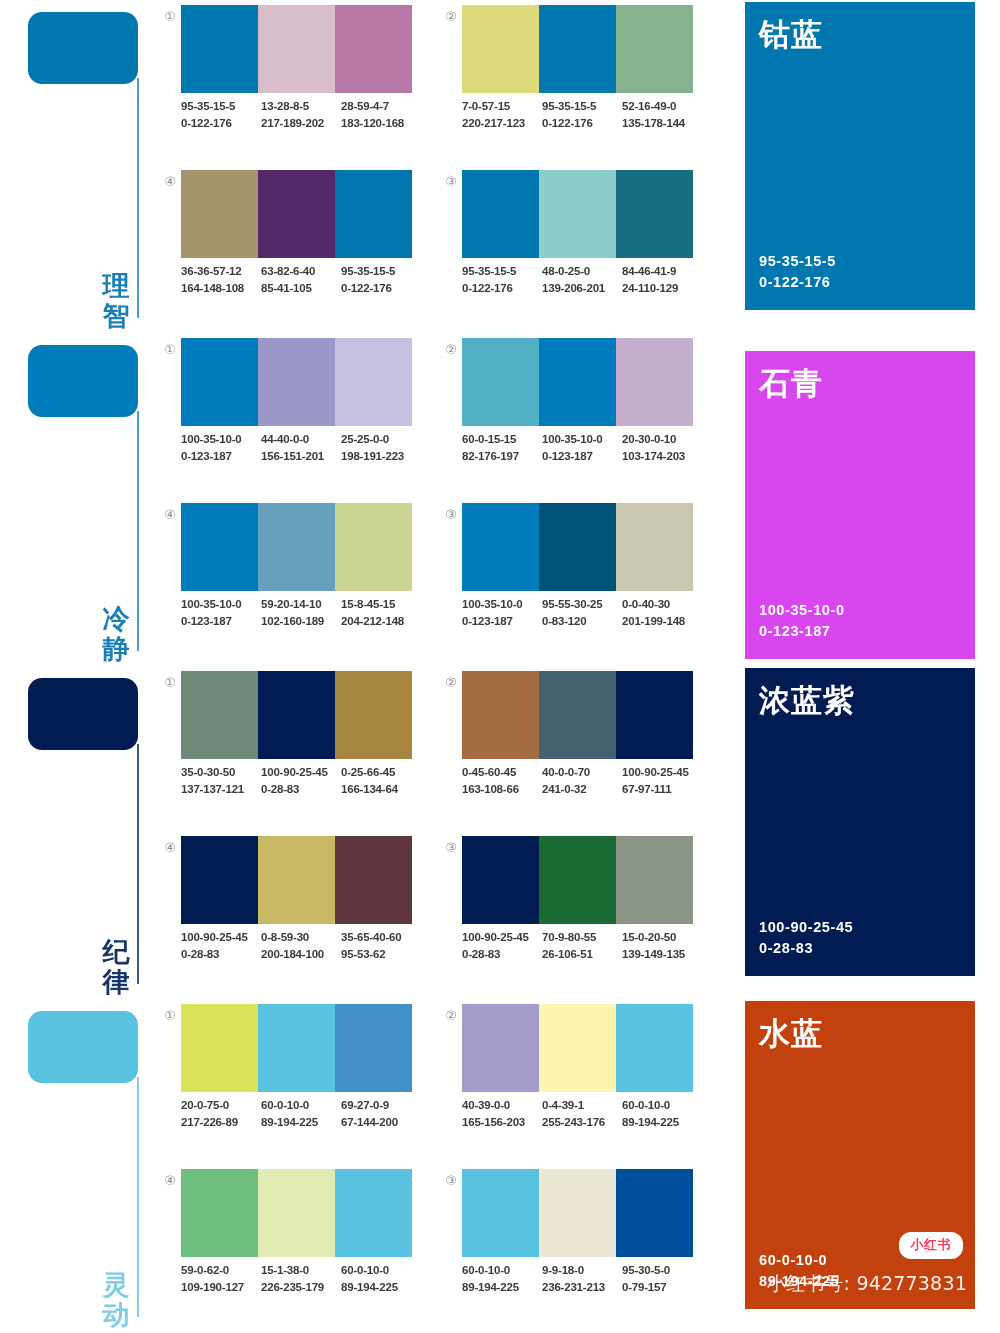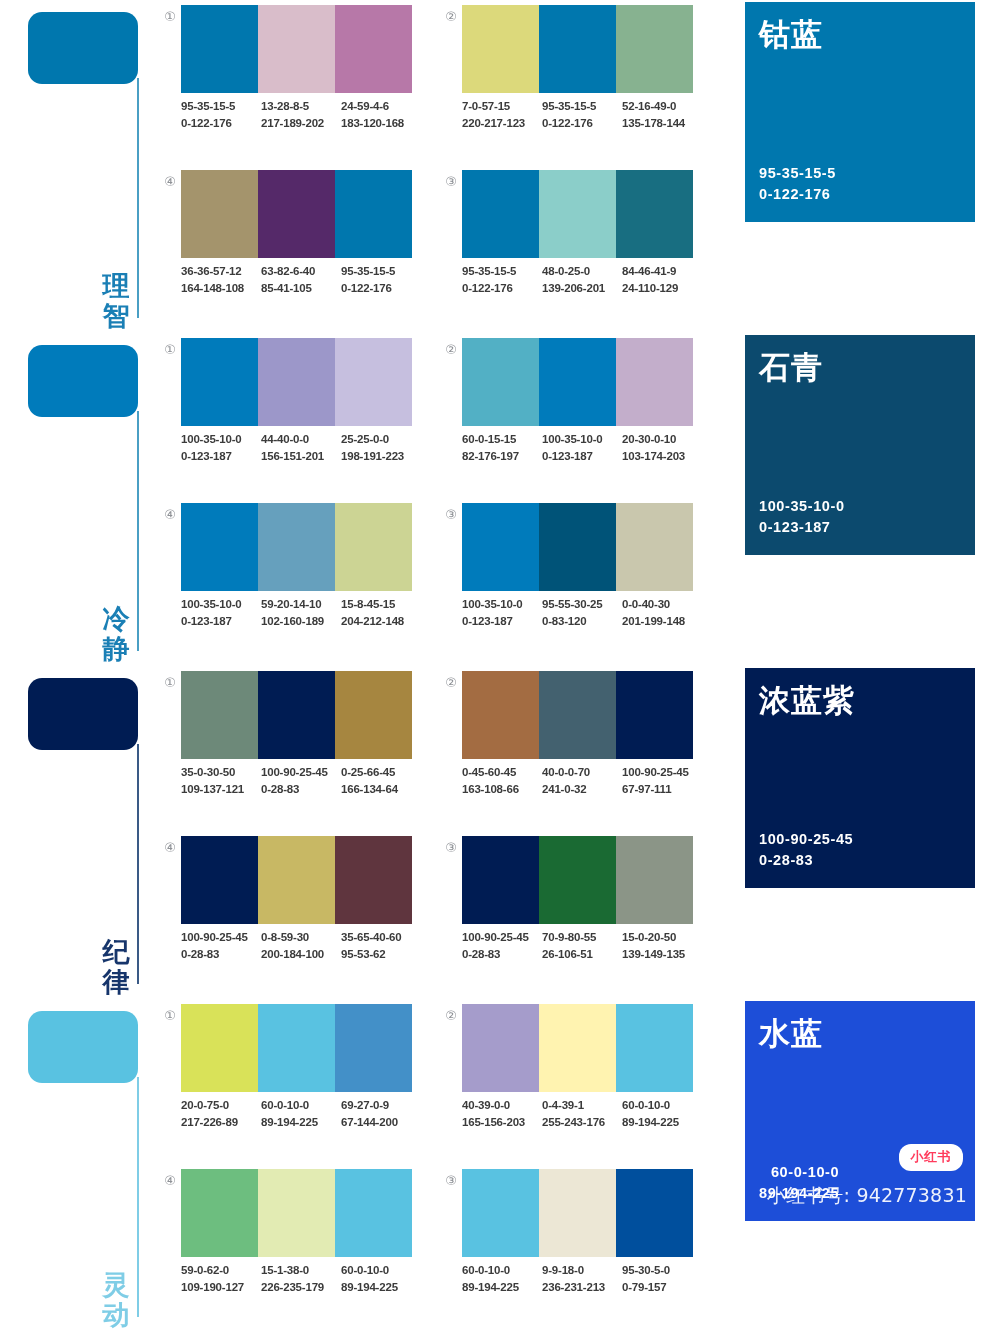--- a/index.html
+++ b/index.html
@@ -113,21 +113,21 @@
   .gB { left: 441px; top: 3px; }
   .gD { left: 160px; top: 168px; }
   .gC { left: 441px; top: 168px; }
 
   
   .panel {
     position: absolute;
     left: 745px;
     top: 2px;
     width: 230px;
-    height: 220px;
+    height: 308px;
   }
   .panel-title {
     position: absolute;
     left: 14px;
     top: 12px;
     font-size: 31px;
     font-weight: bold;
     color: #ffffff;
     letter-spacing: 1px;
     font-family: "DejaVu Sans", "Liberation Sans", sans-serif;
@@ -193,21 +193,21 @@
         <div class="codes">
           <div class="code">
             <span class="cmyk">95-35-15-5</span>
             <span class="rgb">0-122-176</span>
           </div>
           <div class="code">
             <span class="cmyk">13-28-8-5</span>
             <span class="rgb">217-189-202</span>
           </div>
           <div class="code">
-            <span class="cmyk">24-59-4-6</span>
+            <span class="cmyk">28-59-4-7</span>
             <span class="rgb">183-120-168</span>
           </div>
         </div>
       </div>
       <div class="group gB">
         <div class="g-num">②</div>
         <div class="swatches">
           <div class="sw" style="background: rgb(220, 217, 123);"></div>
           <div class="sw" style="background: rgb(0, 119, 174);"></div>
           <div class="sw" style="background: rgb(135, 178, 144);"></div>
@@ -369,21 +369,21 @@
           <div class="code">
             <span class="cmyk">95-55-30-25</span>
             <span class="rgb">0-83-120</span>
           </div>
           <div class="code">
             <span class="cmyk">0-0-40-30</span>
             <span class="rgb">201-199-148</span>
           </div>
         </div>
       </div>
-      <div class="panel" style="background: #0c4a6e;">
+      <div class="panel" style="background: #d946ef; margin-top: 16px;">
         <div class="panel-title">石青</div>
         <div class="panel-codes">
           <span>100-35-10-0</span>
           <span>0-123-187</span>
         </div>
       </div>
     </div>
     <div class="section">
       <div class="badge-col">
         <div class="badge" style="background: rgb(0, 28, 83);"></div>
@@ -396,21 +396,21 @@
       <div class="group gA">
         <div class="g-num">①</div>
         <div class="swatches">
           <div class="sw" style="background: rgb(109, 137, 121);"></div>
           <div class="sw" style="background: rgb(0, 28, 83);"></div>
           <div class="sw" style="background: rgb(166, 134, 64);"></div>
         </div>
         <div class="codes">
           <div class="code">
             <span class="cmyk">35-0-30-50</span>
-            <span class="rgb">109-137-121</span>
+            <span class="rgb">137-137-121</span>
           </div>
           <div class="code">
             <span class="cmyk">100-90-25-45</span>
             <span class="rgb">0-28-83</span>
           </div>
           <div class="code">
             <span class="cmyk">0-25-66-45</span>
             <span class="rgb">166-134-64</span>
           </div>
         </div>
@@ -579,21 +579,21 @@
           <div class="code">
             <span class="cmyk">9-9-18-0</span>
             <span class="rgb">236-231-213</span>
           </div>
           <div class="code">
             <span class="cmyk">95-30-5-0</span>
             <span class="rgb">0-79-157</span>
           </div>
         </div>
       </div>
-      <div class="panel" style="background: #1d4ed8; text-align: right;">
+      <div class="panel" style="background: #c2410c;">
         <div class="panel-title">水蓝</div>
         <div class="panel-codes">
           <span>60-0-10-0</span>
           <span>89-194-225</span>
         </div>
         <div class="wm-badge">小红书</div>
         <div class="wm-id">小红书号: 942773831</div>
       </div>
     </div>
   </div>

